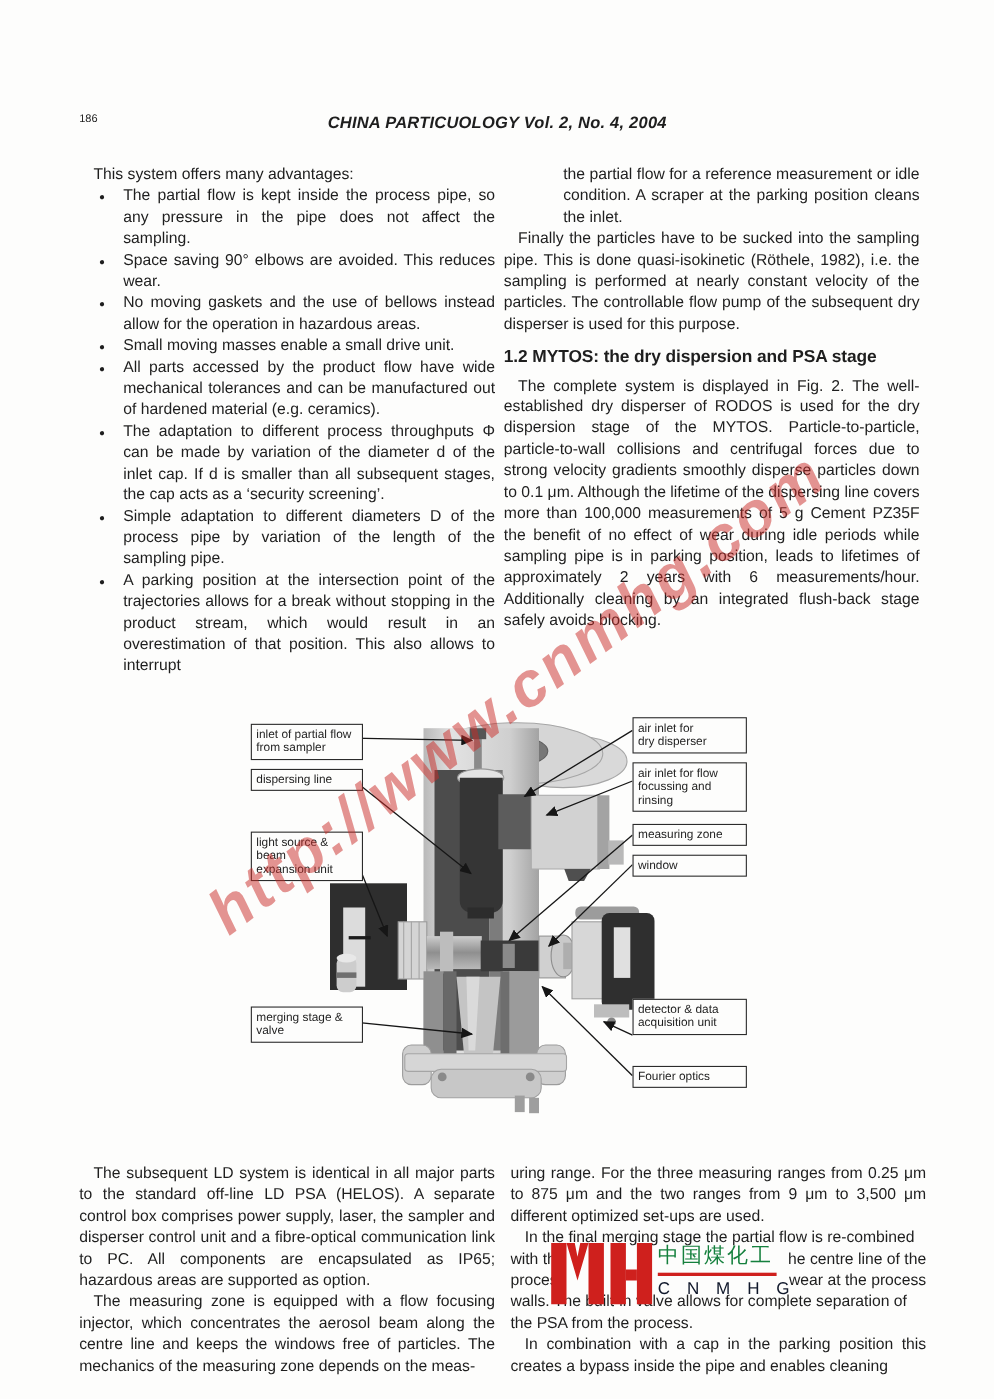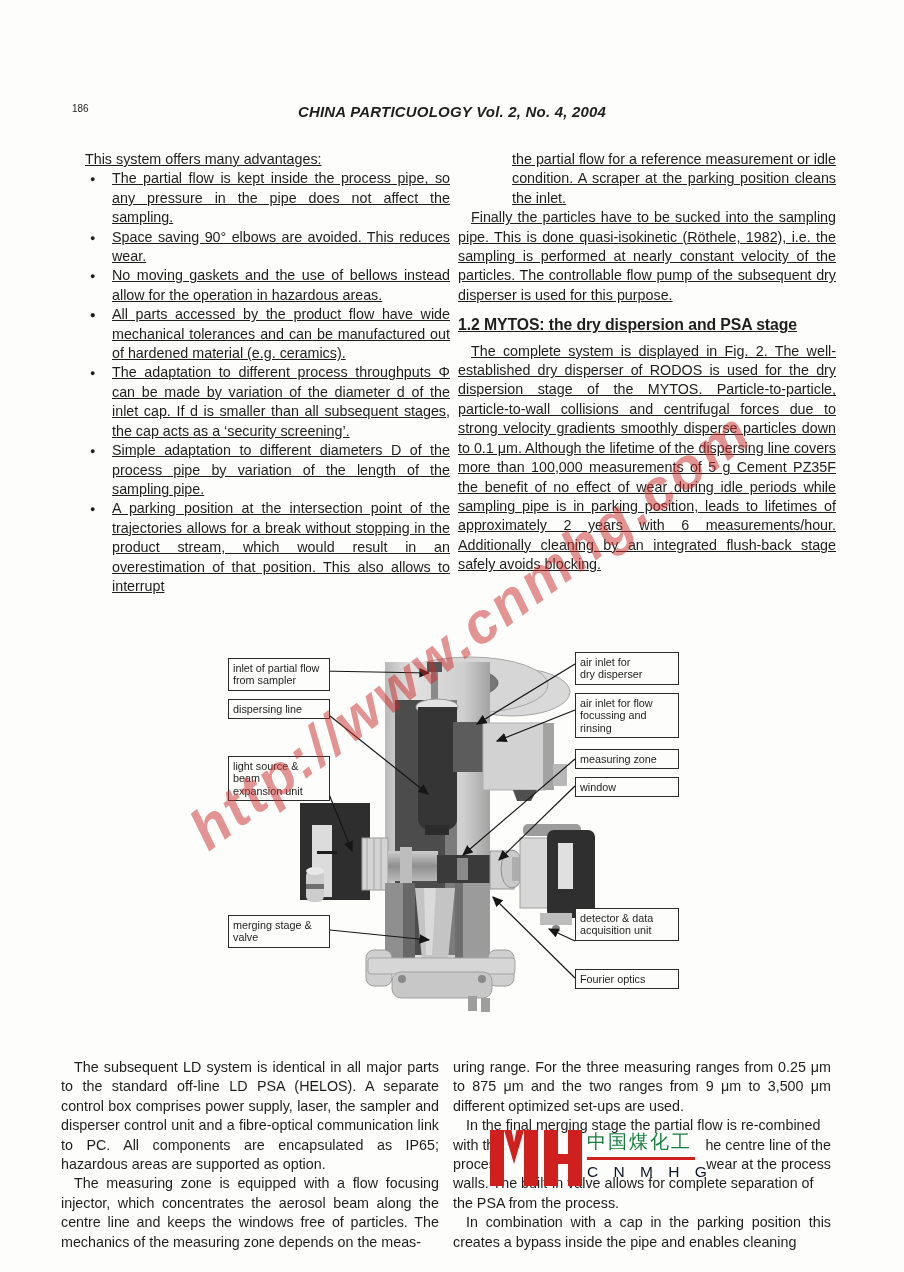--- a/index.html
+++ b/index.html
@@ -8,22 +8,22 @@
     background:#fdfdfc;overflow:hidden;
     font-family:"Liberation Sans",sans-serif;color:#1e1e1e;
   }
   
   .header{position:absolute;top:103px;left:0;width:904px;height:22px;}
   .pagenum{position:absolute;left:72px;top:0;font-size:10px;}
   .jtitle{position:absolute;left:0;width:100%;text-align:center;top:0;
     font-size:15px;font-weight:700;font-style:italic;letter-spacing:.2px;}
   
   .col{width:378px;font-size:14.3px;line-height:19.4px;text-align:justify;}
-  .topcols{position:absolute;top:150px;left:72px;width:770px;display:flex;gap:8px;text-decoration:underline;}
-  .botcols{position:absolute;top:1058px;left:61px;width:770px;display:flex;gap:14px;}
+  .topcols{position:absolute;top:150px;left:72px;width:770px;display:flex;gap:8px;}
+  .botcols{position:absolute;top:1058px;left:72px;width:770px;display:flex;gap:14px;}
   .para{text-indent:13px;margin:0;}
   .intro{margin-left:13px;text-align:left;}
   .bullet{position:relative;padding-left:40px;}
   .bullet .dot{position:absolute;left:18px;top:1px;font-size:9px;}
   .hang{margin-left:54px;}
   h2.sechead{font-size:15.8px;font-weight:700;margin:10px 0 7px 0;text-align:left;letter-spacing:-.1px;}
   
   .figure{position:absolute;top:645px;left:0;width:904px;height:372px;}
   .figure svg{position:absolute;left:0;top:0;}
   .flabel{
@@ -59,21 +59,21 @@
     <div class="pagenum">186</div>
     <div class="jtitle">CHINA PARTICUOLOGY   Vol. 2, No. 4, 2004</div>
   </div>
 
   <div class="topcols">
     <div class="col">
       <div class="intro">This system offers many advantages:</div>
       <div class="bullet"><span class="dot">●</span><span>The partial flow is kept inside the process pipe, so any pressure in the pipe does not affect the sampling.</span></div>
       <div class="bullet"><span class="dot">●</span><span>Space saving 90° elbows are avoided. This reduces wear.</span></div>
       <div class="bullet"><span class="dot">●</span><span>No moving gaskets and the use of bellows instead allow for the operation in hazardous areas.</span></div>
-      <div class="bullet"><span class="dot">●</span></div>
+      <div class="bullet"><span class="dot">●</span><span>Small moving masses enable a small drive unit.</span></div>
       <div class="bullet"><span class="dot">●</span><span>All parts accessed by the product flow have wide mechanical tolerances and can be manufactured out of hardened material (e.g. ceramics).</span></div>
       <div class="bullet"><span class="dot">●</span><span>The adaptation to different process throughputs Φ can be made by variation of the diameter d of the inlet cap. If d is smaller than all subsequent stages, the cap acts as a ‘security screening’.</span></div>
       <div class="bullet"><span class="dot">●</span><span>Simple adaptation to different diameters D of the process pipe by variation of the length of the sampling pipe.</span></div>
       <div class="bullet"><span class="dot">●</span><span>A parking position at the intersection point of the trajectories allows for a break without stopping in the product stream, which would result in an overestimation of that position. This also allows to interrupt</span></div>
     </div>
     <div class="col">
       <div class="hang">the partial flow for a reference measurement or idle condition. A scraper at the parking position cleans the inlet.</div>
       <p class="para">Finally the particles have to be sucked into the sampling pipe. This is done quasi-isokinetic (Röthele, 1982), i.e. the sampling is performed at nearly constant velocity of the particles. The controllable flow pump of the subsequent dry disperser is used for this purpose.</p>
       <h2 class="sechead">1.2 MYTOS: the dry dispersion and PSA stage</h2>
       <p class="para">The complete system is displayed in Fig. 2. The well-established dry disperser of RODOS is used for the dry dispersion stage of the MYTOS. Particle-to-particle, particle-to-wall collisions and centrifugal forces due to strong velocity gradients smoothly disperse particles down to 0.1 μm. Although the lifetime of the dispersing line covers more than 100,000 measurements of 5 g Cement PZ35F the benefit of no effect of wear during idle periods while sampling pipe is in parking position, leads to lifetimes of approximately 2 years with 6 measurements/hour. Additionally cleaning by an integrated flush-back stage safely avoids blocking.</p>

